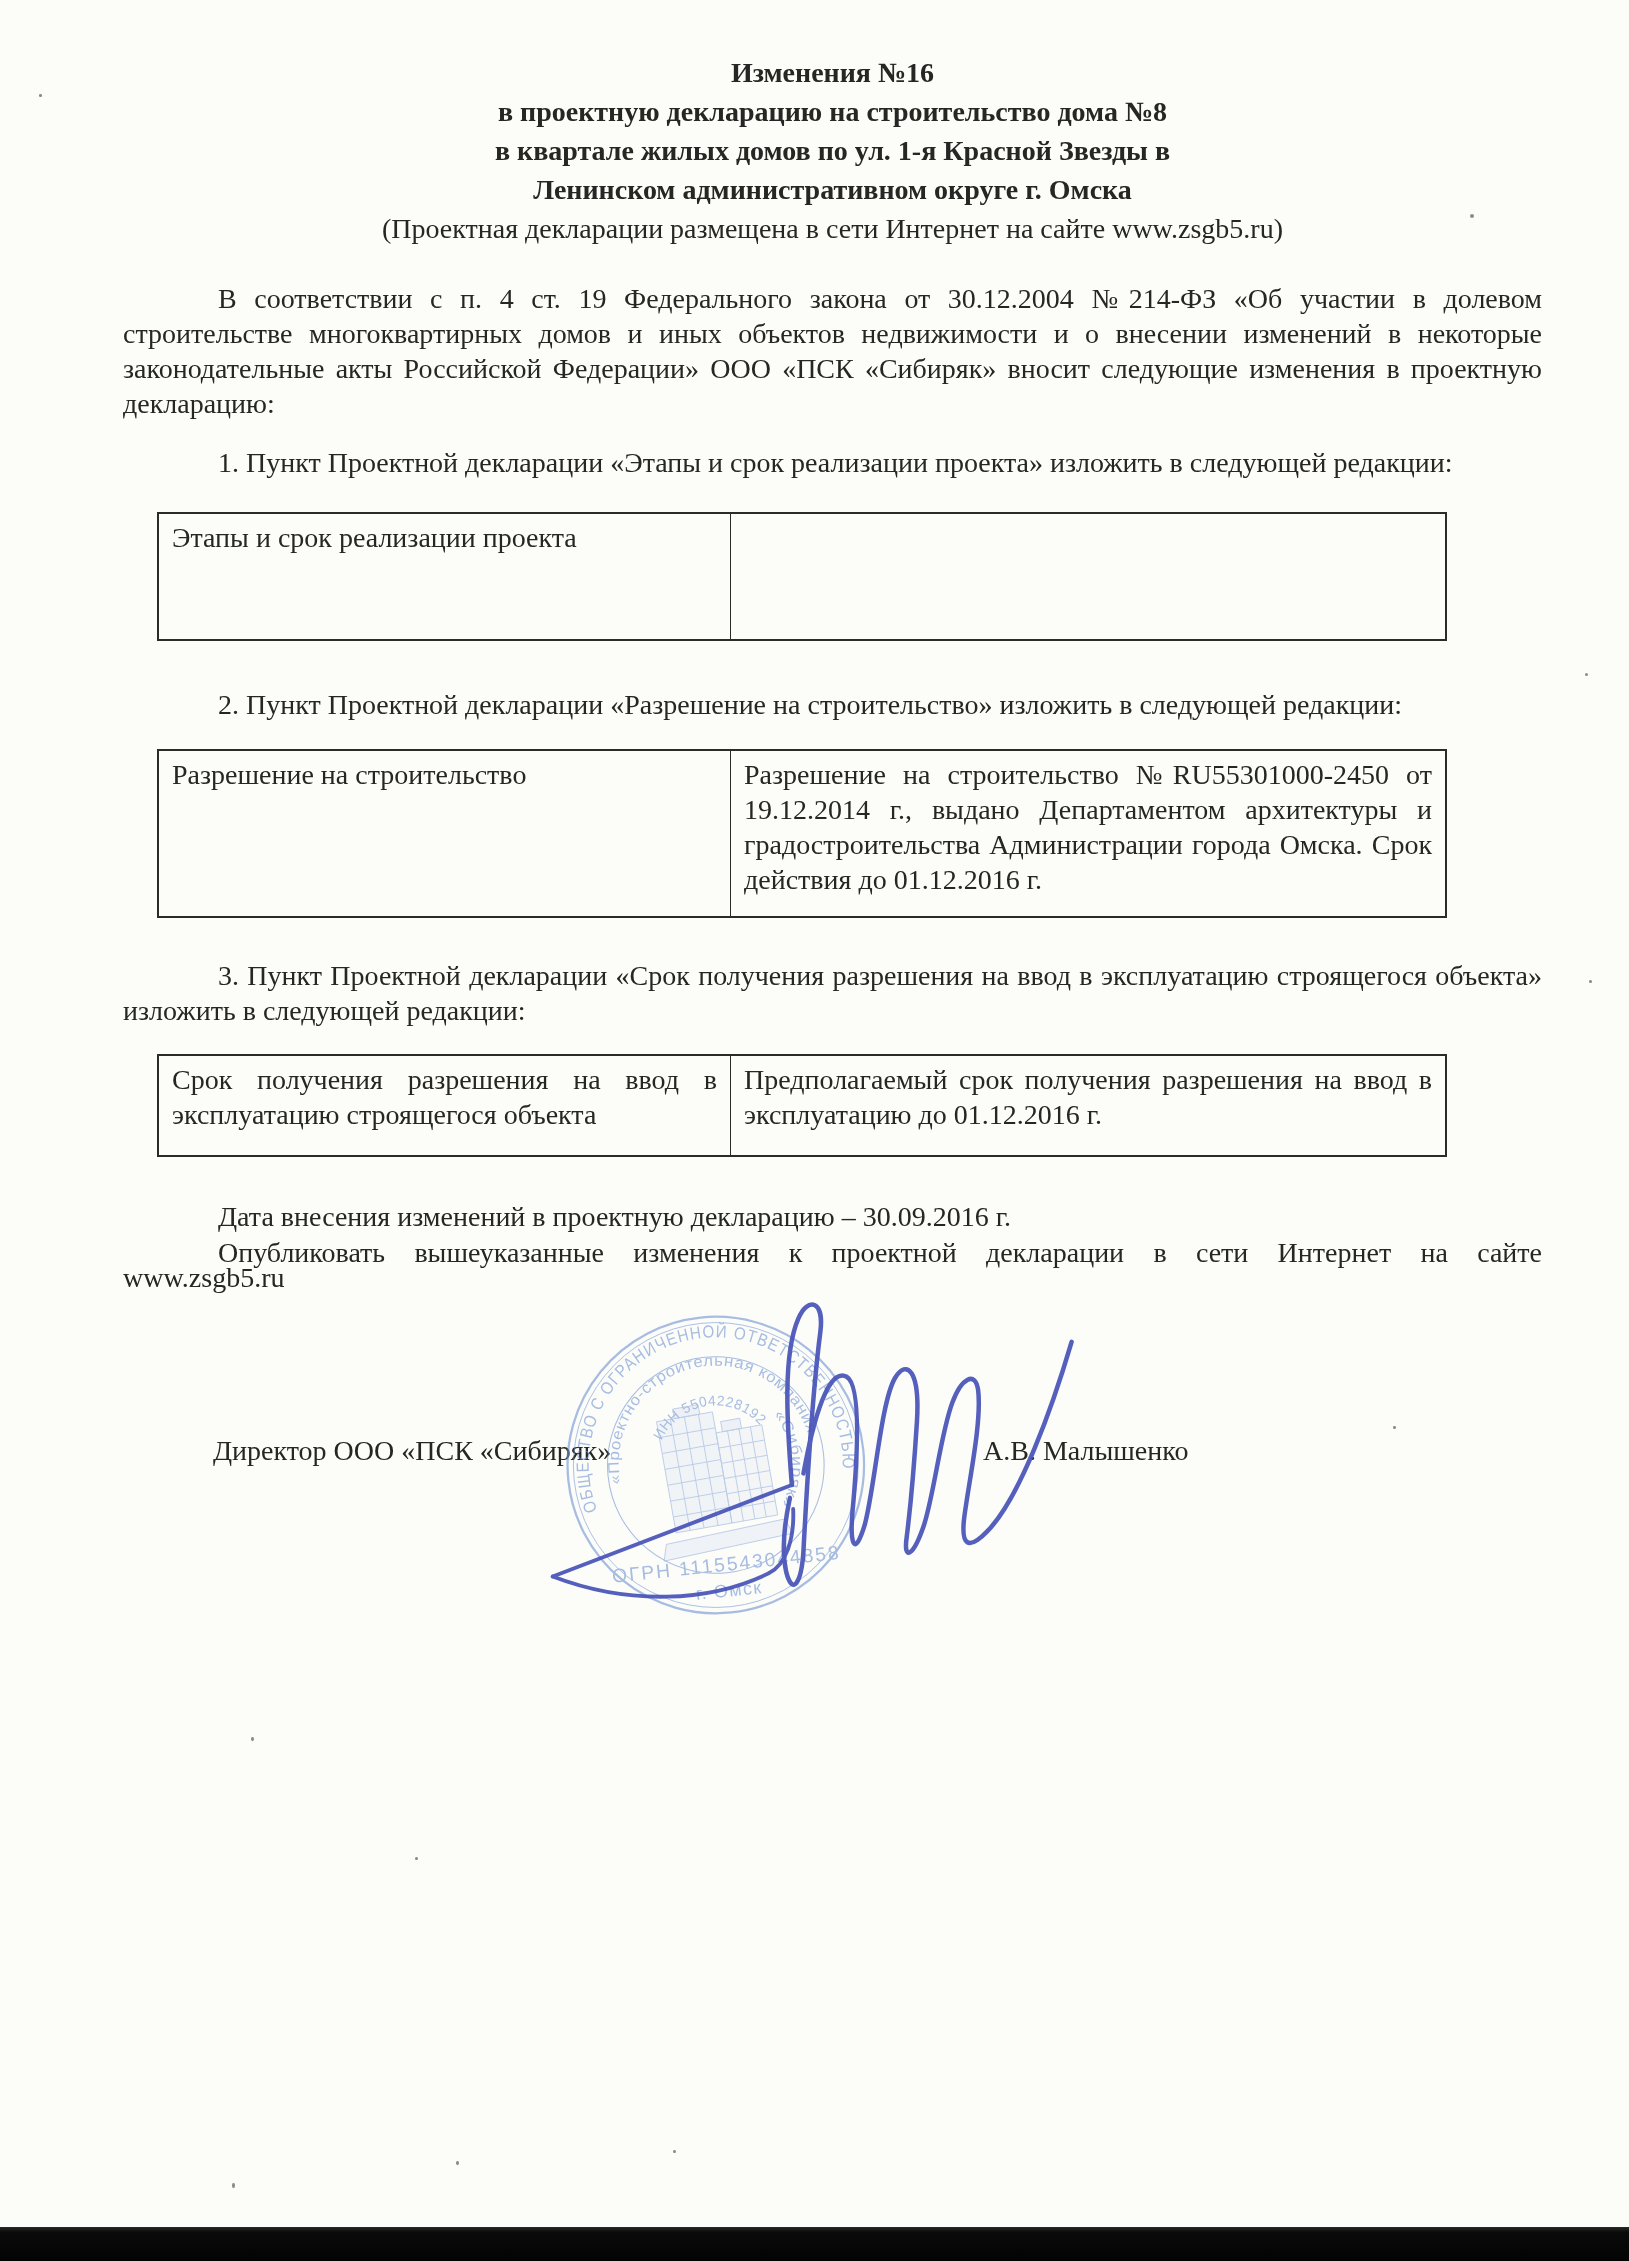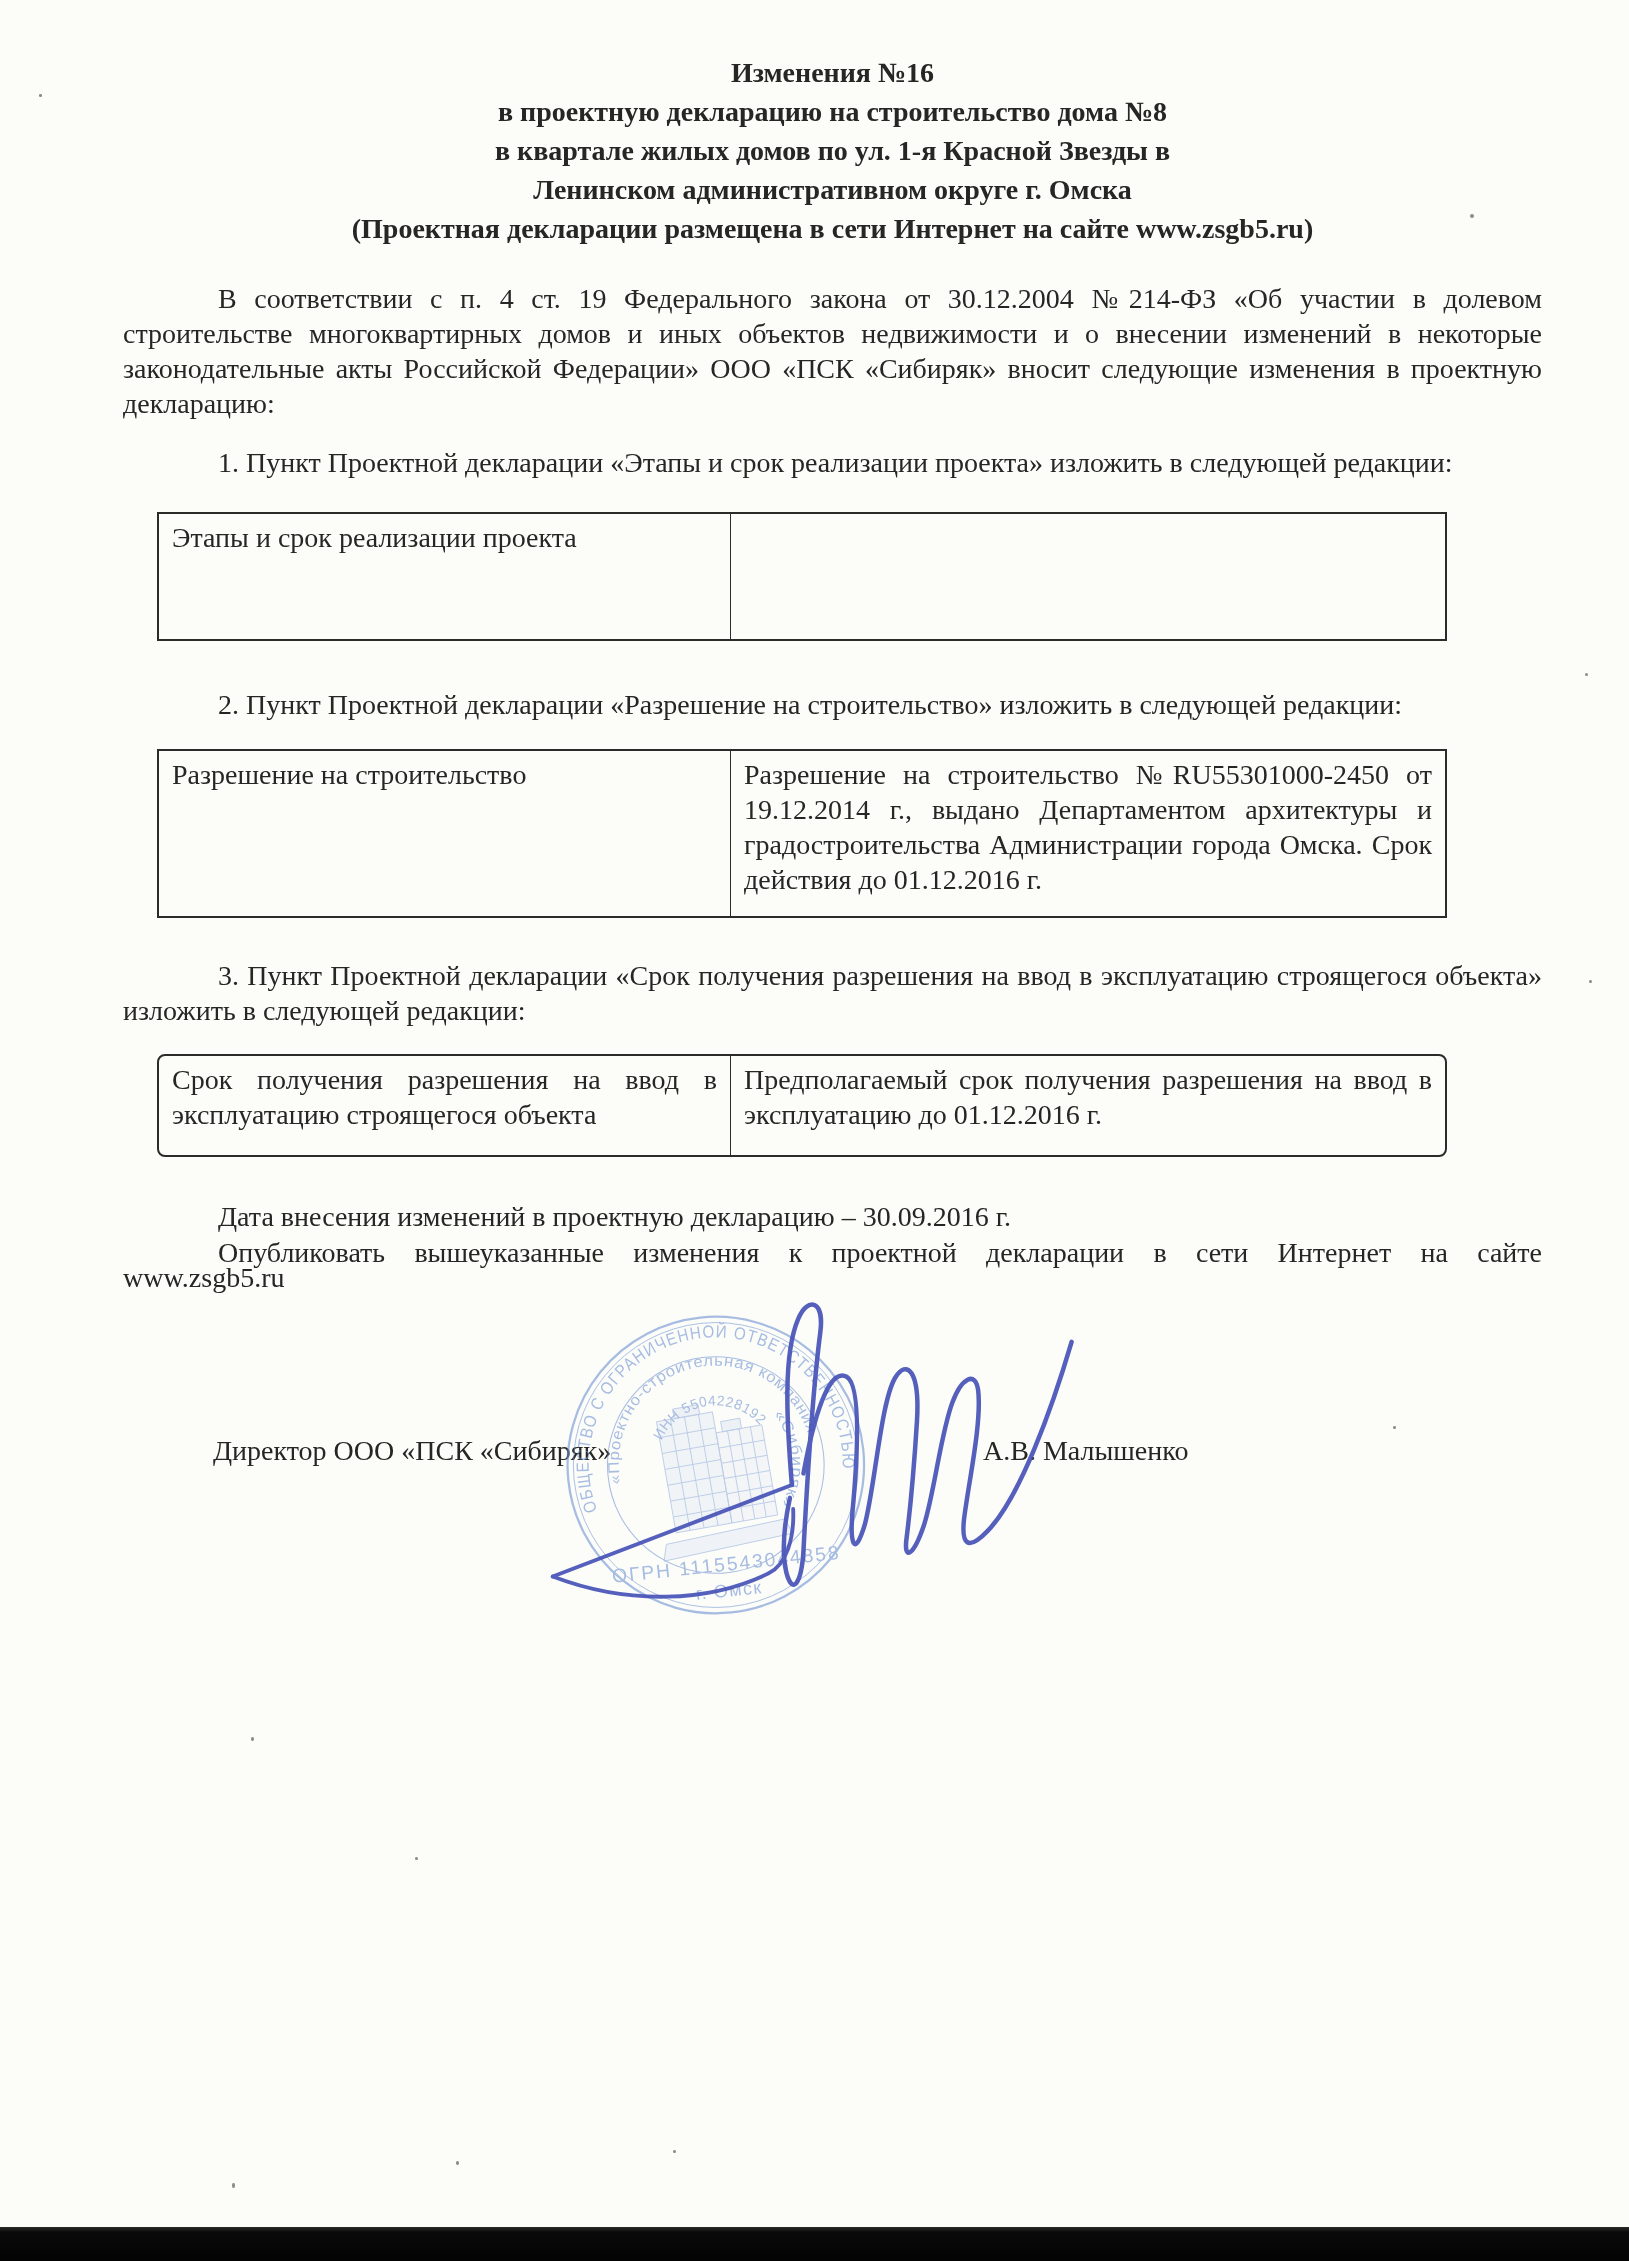--- a/index.html
+++ b/index.html
@@ -9,34 +9,34 @@
     background:#fcfcf9;
     overflow:hidden;
     font-family:"Liberation Serif","DejaVu Serif",serif;
     color:#262624;
   }
   .abs{position:absolute;}
   
   .title{left:123px;width:1419px;top:53px;text-align:center;
          font-size:28px;line-height:39px;}
   .t-line{font-weight:bold;}
-  .t-line.subtitle{font-weight:bold;}
+  .t-line.subtitle{font-weight:normal;}
   
   .para{left:123px;width:1419px;font-size:28px;line-height:35px;
         text-align:justify;text-indent:95px;margin:0;}
   .intro{top:281px;}
   .lead1{top:445px;}
   .lead2{top:687px;}
   .lead3{top:958px;}
   
   .tbl{left:157px;width:1290px;display:flex;box-sizing:border-box;
        border:2.6px solid #2b2b29;background:transparent;}
   .tbl1{top:512px;min-height:129px;}
   .tbl2{top:749px;min-height:169px;justify-content:flex-end;}
-  .tbl3{top:1054px;min-height:103px;border-radius:8px;}
+  .tbl3{top:1054px;min-height:103px;}
   .cell{box-sizing:border-box;font-size:28px;line-height:35px;
         padding:6.4px 13px 9px 13px;text-align:justify;}
   .cell.left{width:572px;border-right:1.9px solid #2b2b29;flex:none;}
   .cell.right{flex:1;}
   
   .closing-date{top:1199px;text-align:left;}
   .closing-publish{top:1235px;text-align:justify;text-align-last:justify;}
   .closing-site{top:1260px;text-indent:0;text-align:left;}
   
   .sig-role{left:213px;top:1433px;font-size:28px;line-height:35px;}

